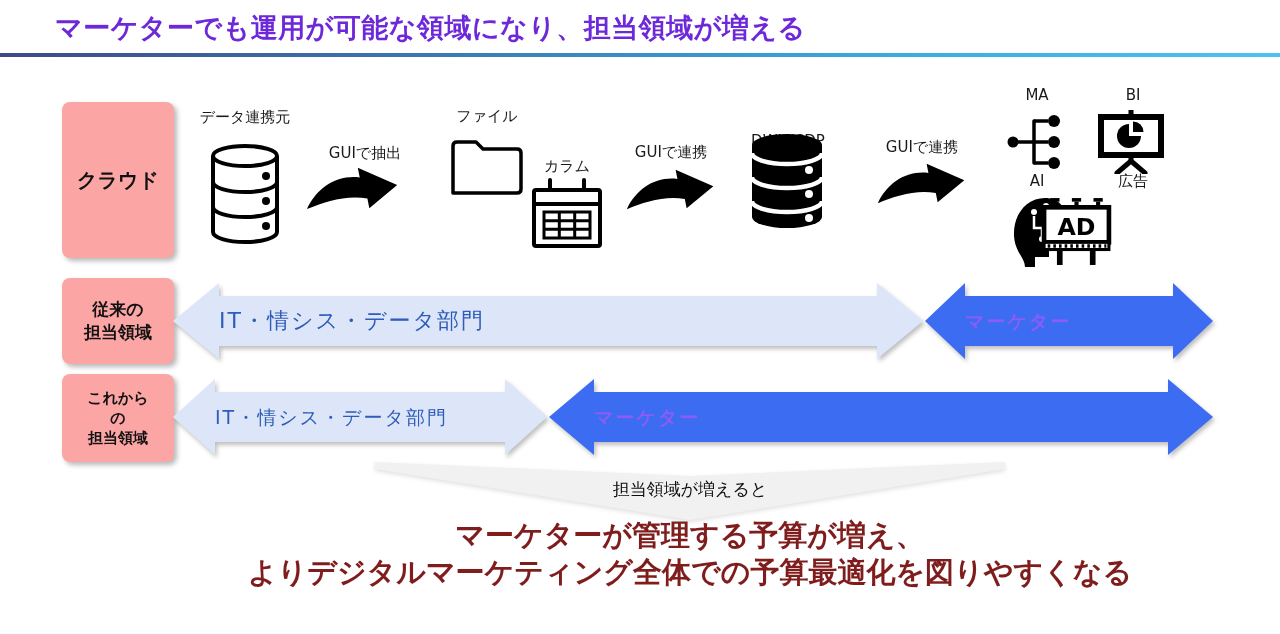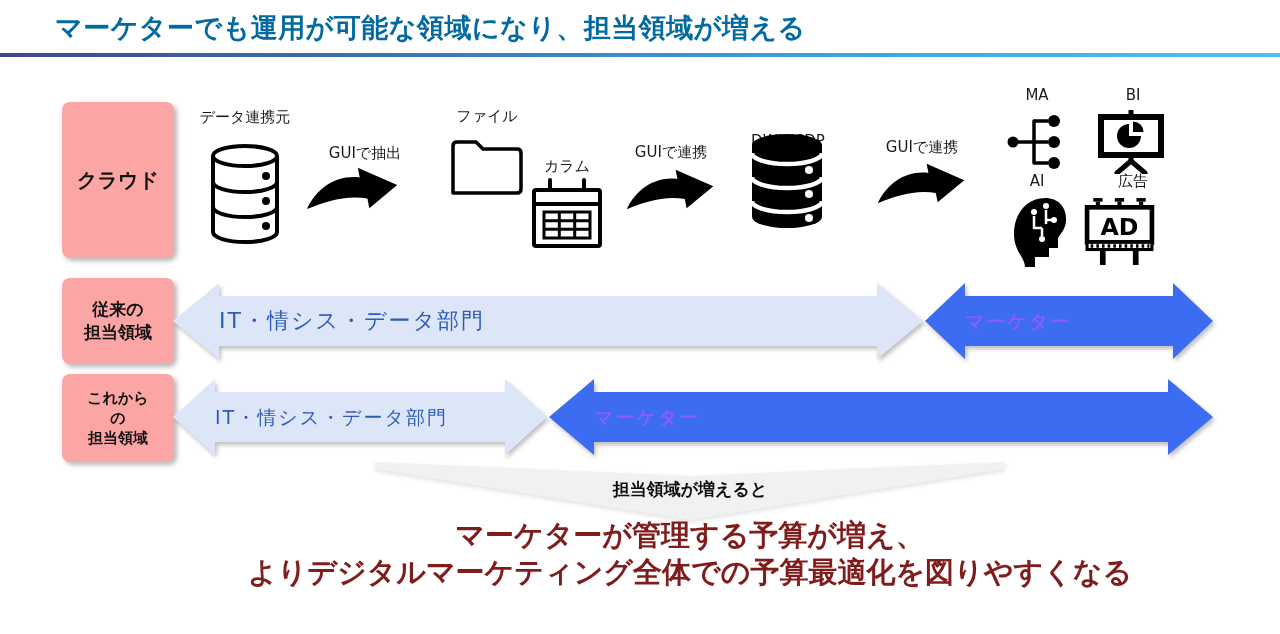--- a/index.html
+++ b/index.html
@@ -2,21 +2,21 @@
 <html><head>
 <meta charset="utf-8">
 <style>
   html,body{margin:0;padding:0;background:#fff;}
   .slide{
     position:relative;width:1280px;height:634px;background:#ffffff;overflow:hidden;
     font-family:"DejaVu Sans","Liberation Sans",sans-serif;
   }
   .title{
     position:absolute;left:55px;top:10px;margin:0;
-    font-size:27px;font-weight:bold;color:#0369a1;letter-spacing:.5px;
+    font-size:27px;font-weight:bold;color:#6d28d9;letter-spacing:.5px;
   }
   .title-rule{
     position:absolute;left:0;top:53px;width:1280px;height:3.5px;
     background:linear-gradient(90deg,#3E4A86 0%,#38AEE3 72%,#4CC3EF 100%);
   }
   .sbox{
     position:absolute;left:62px;width:112px;background:#fca5a5;border-radius:8px;
     box-shadow:3px 3px 5px rgba(0,0,0,.28);
     display:flex;align-items:center;justify-content:center;text-align:center;
     font-weight:bold;color:#111;white-space:pre-line;line-height:1.35;
@@ -30,21 +30,21 @@
   .band svg{display:block;}
   .band-text{
     position:absolute;height:76px;line-height:76px;
     letter-spacing:2px;
   }
   .band-text.it{color:#2E5CB8;}
   .band-text.mk{color:#8b5cf6;font-weight:bold;font-size:19px;}
   .chevron{position:absolute;left:375px;top:462px;filter:drop-shadow(0 2px 2px rgba(0,0,0,.12));}
   .chevron-label{
     position:absolute;left:375px;top:478px;width:630px;text-align:center;
-    font-size:17px;font-weight:bold;color:#0d0d0d;
+    font-size:17px;font-weight:normal;color:#0d0d0d;
   }
   .effect-text{
     position:absolute;left:130px;top:517px;width:1120px;text-align:center;
     color:#7f1d1d;font-weight:bold;font-size:29px;line-height:37px;
   }
 </style>
 </head>
 <body>
 
 <div class="slide">
@@ -164,21 +164,21 @@
     <svg viewBox="0 0 62 76">
       <path d="M17 75 C 17 66, 7 60, 6 44 C 5 22, 19 6, 37 6 C 51 6, 59 16, 58 29 C 57.5 37, 53 41, 50 46 L 50 56 L 41 56 L 41 65 L 27 65 L 27 75 Z"></path>
       <path d="M26 24 V36 H34 M38 18 V32 M34 36 V44 M38 28 H46" fill="none" stroke="#fff" stroke-width="2.5"></path>
       <circle cx="26" cy="20" r="3" fill="#fff"></circle>
         <circle cx="38" cy="14" r="3" fill="#fff"></circle>
       <circle cx="46" cy="28" r="3" fill="#fff"></circle>
         <circle cx="34" cy="47" r="3" fill="#fff"></circle>
     </svg>
   </div>
 
-  <div class="icon" style="left:1084px;top:196px;width:71px;height:70px;">
+  <div class="icon" style="left:1041px;top:196px;width:71px;height:70px;">
     <svg viewBox="0 0 68 68">
       <rect x="8.5" y="2" width="9" height="3.5"></rect>
         <rect x="11" y="5.5" width="4" height="6"></rect>
       <rect x="29.5" y="2" width="9" height="3.5"></rect>
         <rect x="32" y="5.5" width="4" height="6"></rect>
       <rect x="50.5" y="2" width="9" height="3.5"></rect>
         <rect x="53" y="5.5" width="4" height="6"></rect>
       <rect x="2.5" y="11" width="63" height="34" fill="#fff" stroke="#000" stroke-width="4.5"></rect>
       <text x="34" y="38" text-anchor="middle" font-size="23" font-weight="bold">AD</text>
       <rect x="2.5" y="45" width="63" height="7" fill="#fff" stroke="#000" stroke-width="3"></rect>

